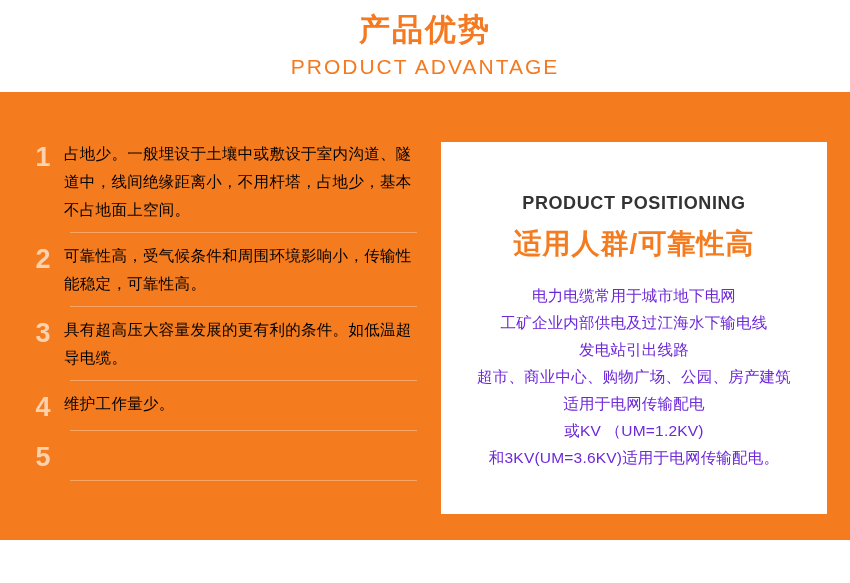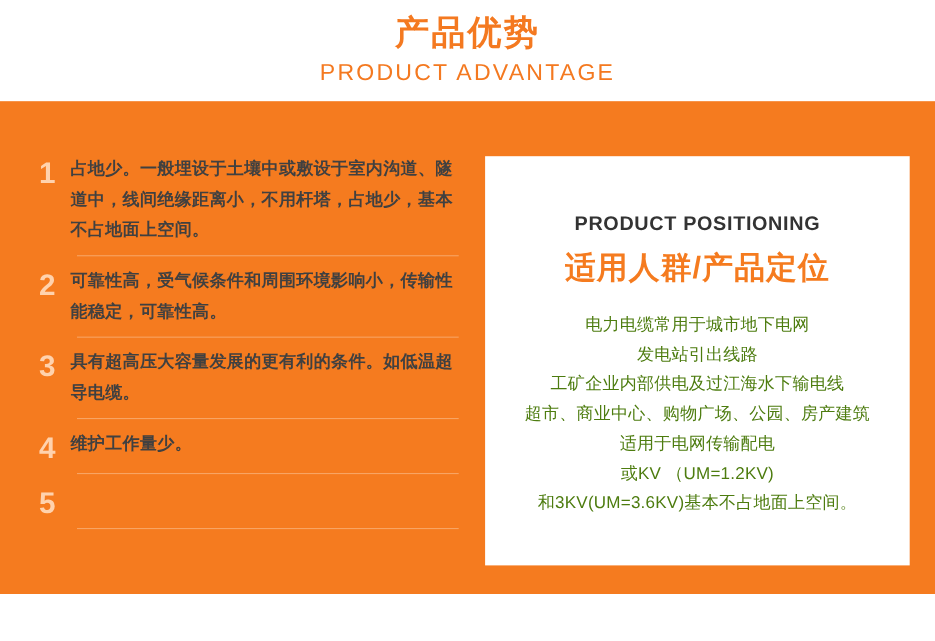--- a/index.html
+++ b/index.html
@@ -91,26 +91,25 @@
     width: 42px;
     font-size: 27px;
     color: #ffd2ad;
     font-weight: bold;
     line-height: 30px;
     text-align: center;
     padding-top: 2px;
   }
   .item-text {
     flex: 1 1 auto;
-    color: #404040;
+    color: #000000;
     font-size: 15.5px;
     line-height: 28px;
     padding-top: 0px;
     letter-spacing: 0.3px;
-    font-weight: bold;
   }
   
   .card {
     position: absolute;
     left: 441px;
     top: 50px;
     width: 386px;
     height: 372px;
     background: #ffffff;
     box-sizing: border-box;
@@ -130,21 +129,21 @@
     color: #f57b1f;
     line-height: 40px;
     margin-top: 12px;
     letter-spacing: 1px;
   }
   .card-lines {
     margin-top: 18px;
   }
   .card-line {
     font-size: 15.5px;
-    color: #4d7c0f;
+    color: #6d28d9;
     line-height: 27px;
     letter-spacing: 0.2px;
   }
 </style>
 </head>
 <body>
 
 <div class="page">
 
   <div class="header">
@@ -182,29 +181,29 @@
 
       <div class="list-item">
         <div class="num">5</div>
         <div class="divider"></div>
       </div>
 
     </div>
 
     <div class="card">
       <div class="card-eyebrow">PRODUCT POSITIONING</div>
-      <div class="card-title">适用人群/产品定位</div>
+      <div class="card-title">适用人群/可靠性高</div>
       <div class="card-lines">
         <div class="card-line">电力电缆常用于城市地下电网</div>
+        <div class="card-line">工矿企业内部供电及过江海水下输电线</div>
         <div class="card-line">发电站引出线路</div>
-        <div class="card-line">工矿企业内部供电及过江海水下输电线</div>
         <div class="card-line">超市、商业中心、购物广场、公园、房产建筑</div>
         <div class="card-line">适用于电网传输配电</div>
         <div class="card-line">或KV （UM=1.2KV)</div>
-        <div class="card-line">和3KV(UM=3.6KV)基本不占地面上空间。</div>
+        <div class="card-line">和3KV(UM=3.6KV)适用于电网传输配电。</div>
       </div>
     </div>
 
   </div>
 
   <div class="footer-white"></div>
 
 </div>
 
 </body></html>

